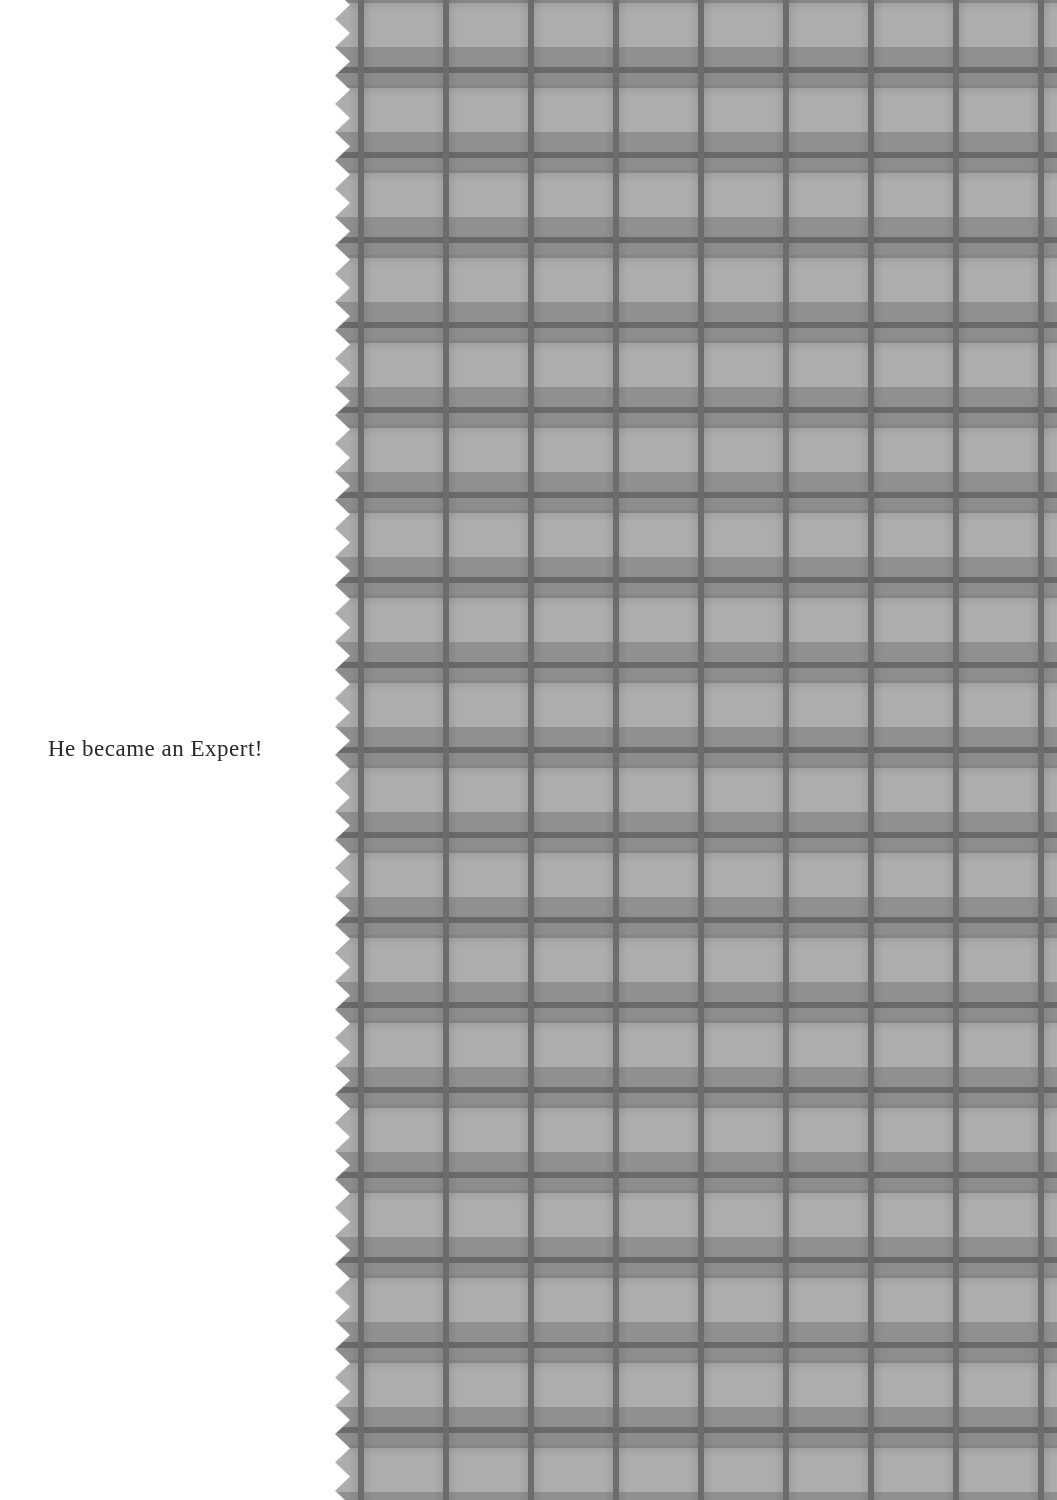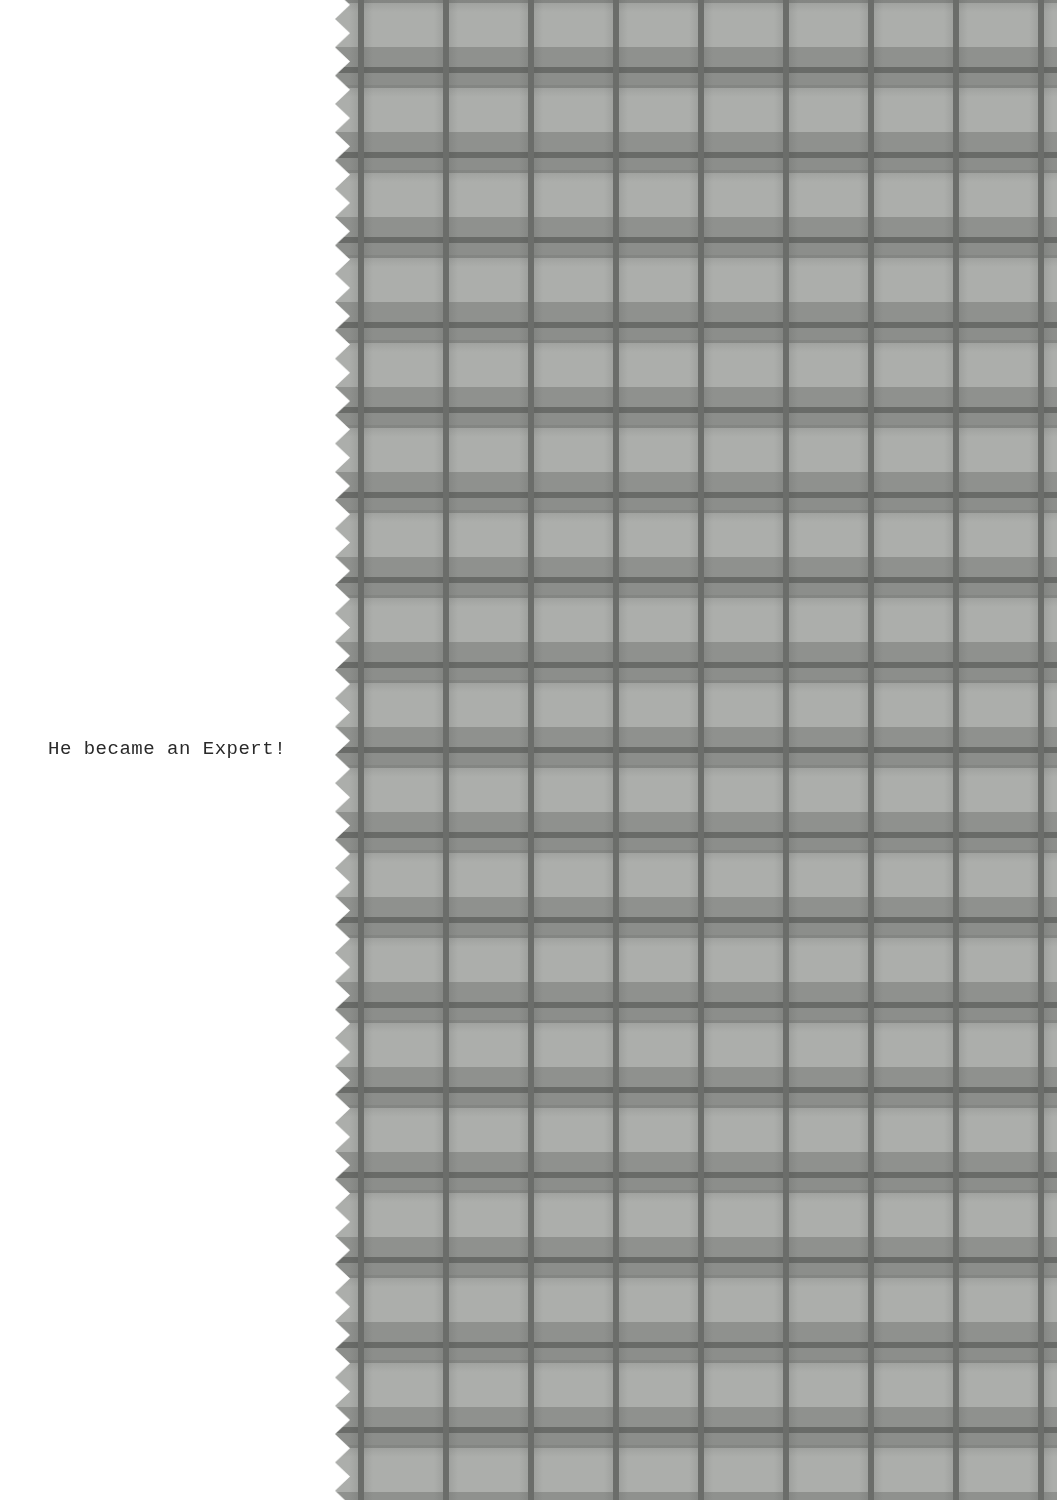--- a/index.html
+++ b/index.html
@@ -20,22 +20,22 @@
   }
   .page{
     position:relative;
     width:1057px;height:1500px;
     background:var(--page-background);
   }
   .caption{
     position:absolute;
     left:48px;
     top:734px;
-    font-family:Liberation Mono, monospace;
-    font-size:19px;
+    font-family:Liberation Serif, serif;
+    font-size:23px;
     line-height:30px;
     letter-spacing:0.5px;
     color:var(--caption-text);
     white-space:nowrap;
   }
   
   .facade{
     position:absolute;
     left:335px;top:0;
     width:722px;height:1500px;

